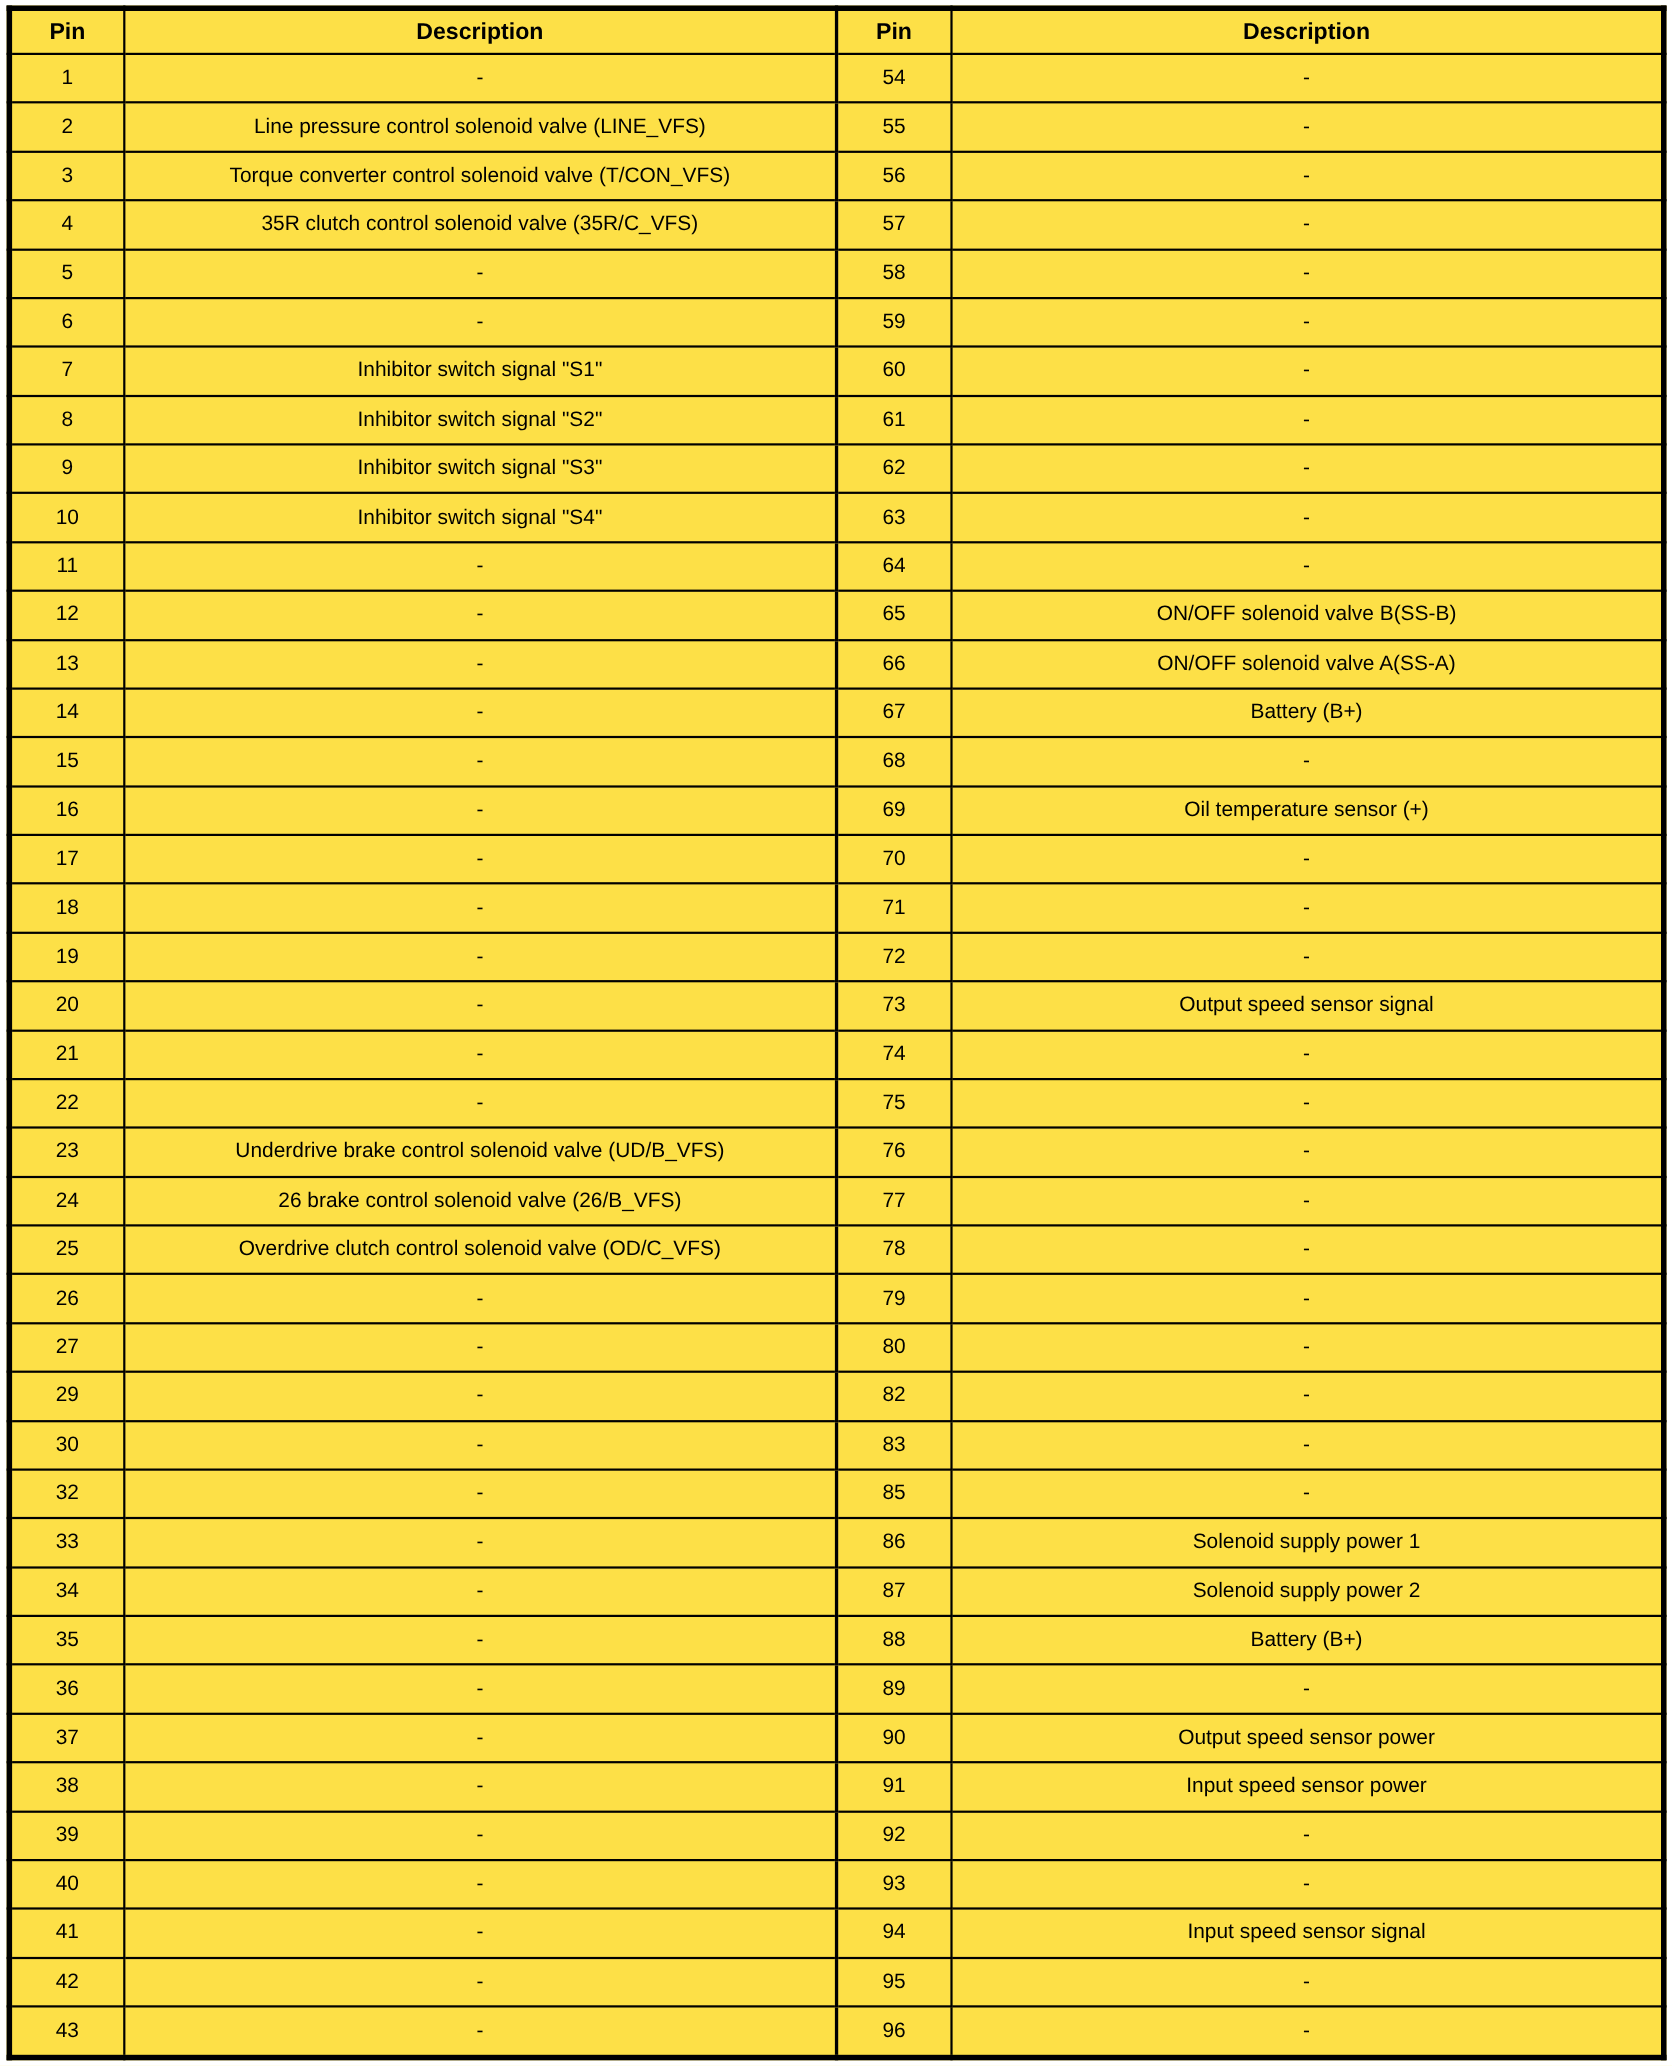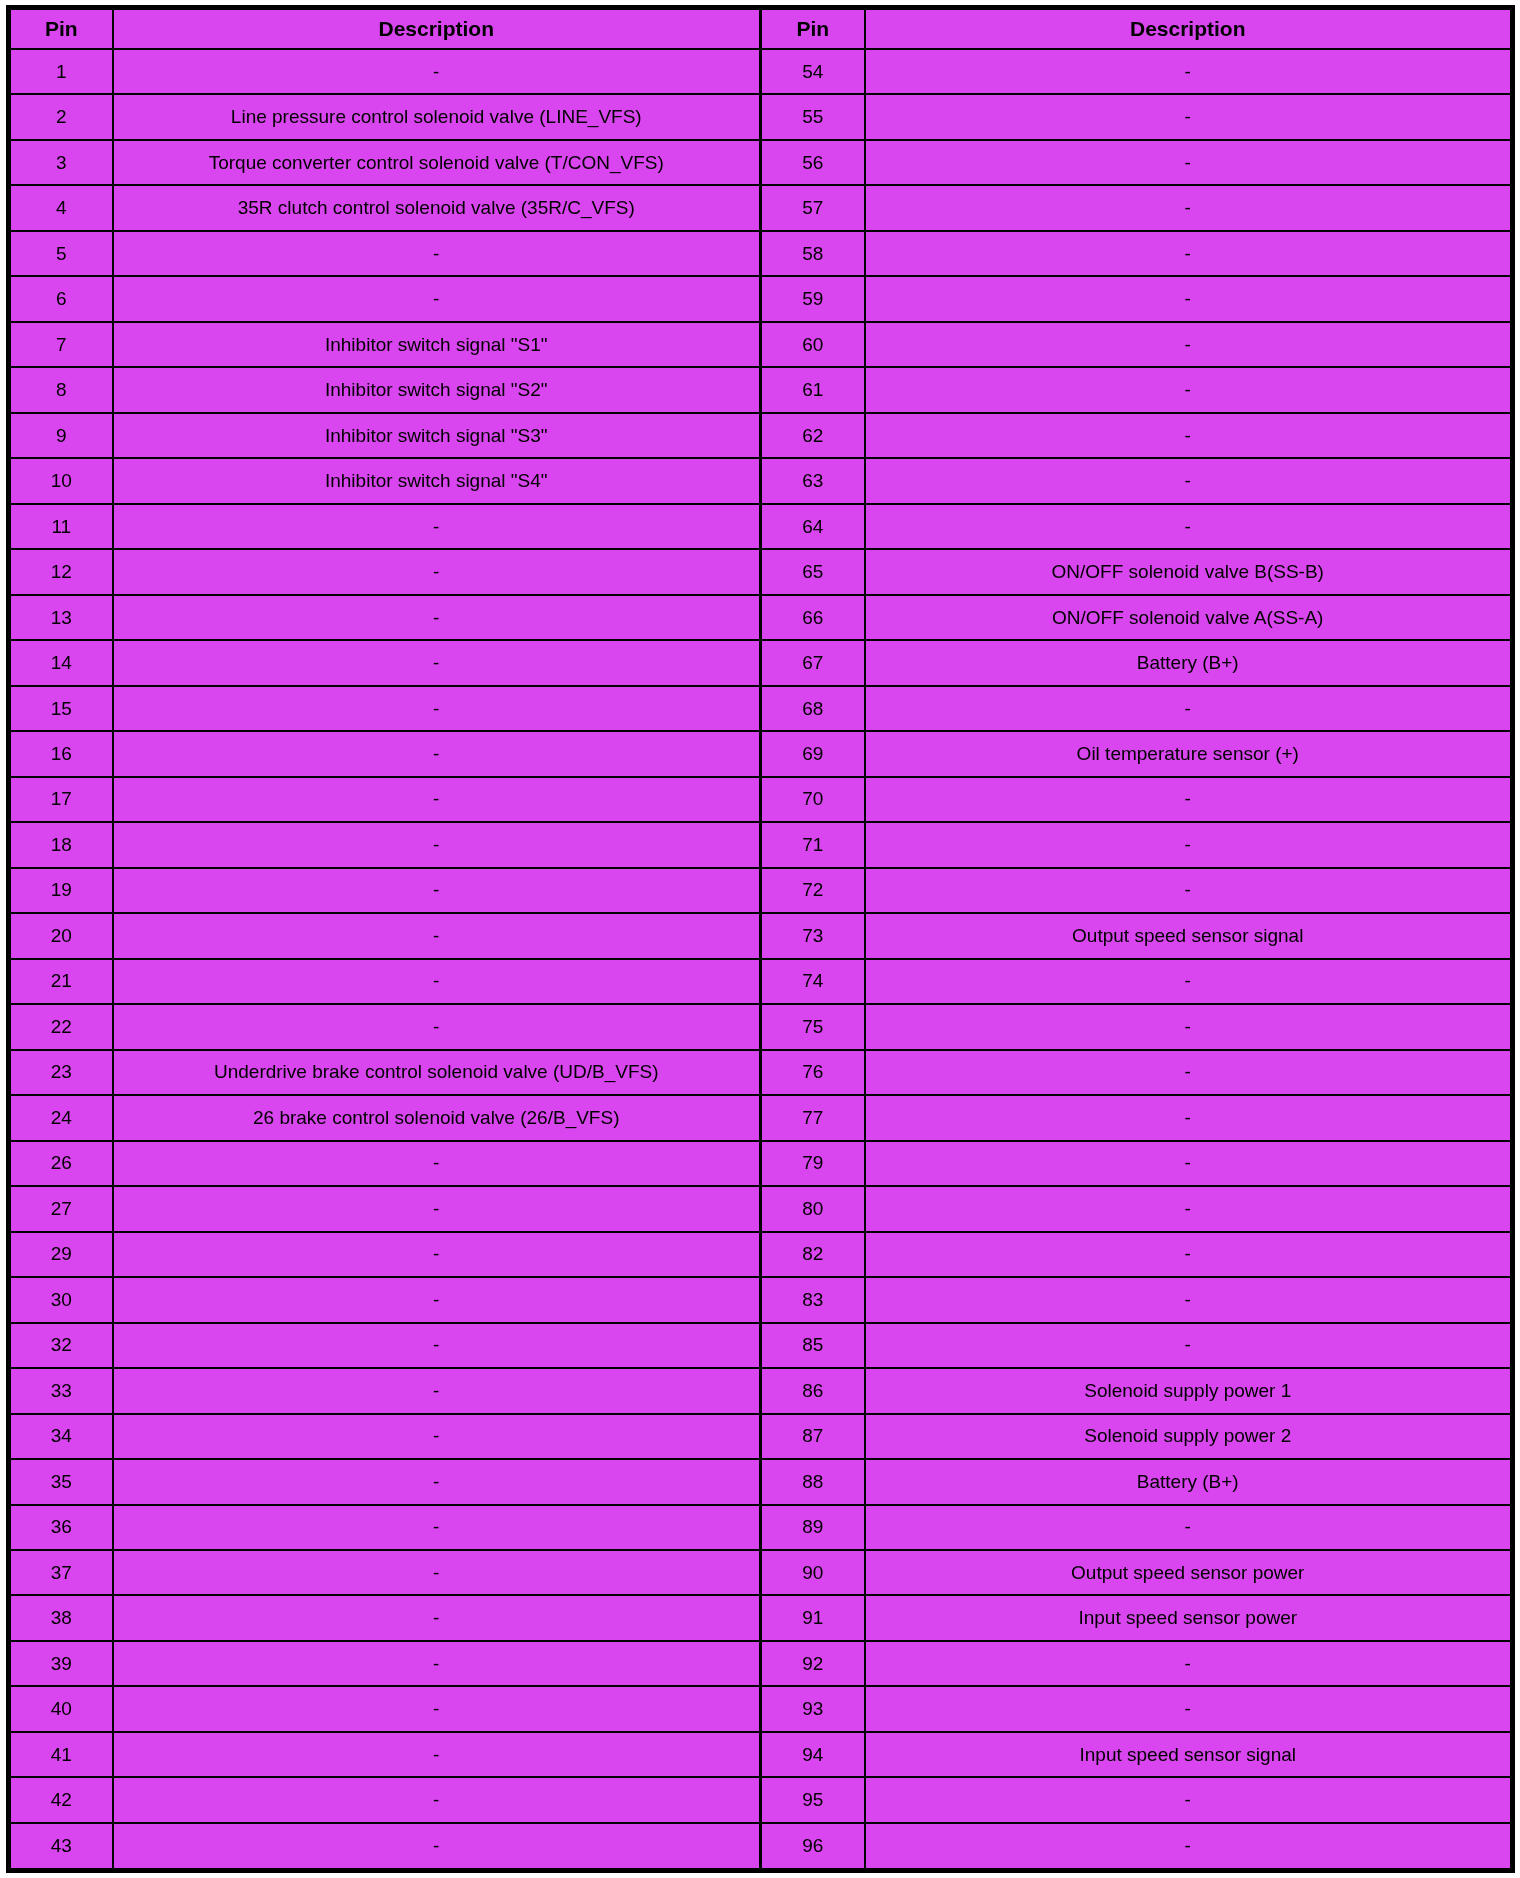--- a/index.html
+++ b/index.html
@@ -16,21 +16,21 @@
     height: 1878px;
     background: #ffffff;
     box-sizing: border-box;
     padding: 5px 6px;
   }
   table.pinout {
     border-collapse: collapse;
     width: 100%;
     height: 100%;
     table-layout: fixed;
-    background: #d946ef;
+    background: #fde047;
   }
   table.pinout th,
   table.pinout td {
     border: 2px solid #000000;
     text-align: center;
     vertical-align: middle;
     padding: 0 4px;
     height: 38px;
     overflow: hidden;
     white-space: nowrap;
@@ -212,20 +212,26 @@
           <td class="mid">76</td>
           <td>-</td>
         </tr>
         <tr>
           <td>24</td>
           <td>26 brake control solenoid valve (26/B_VFS)</td>
           <td class="mid">77</td>
           <td>-</td>
         </tr>
         <tr>
+          <td>25</td>
+          <td>Overdrive clutch control solenoid valve (OD/C_VFS)</td>
+          <td class="mid">78</td>
+          <td>-</td>
+        </tr>
+        <tr>
           <td>26</td>
           <td>-</td>
           <td class="mid">79</td>
           <td>-</td>
         </tr>
         <tr>
           <td>27</td>
           <td>-</td>
           <td class="mid">80</td>
           <td>-</td>

